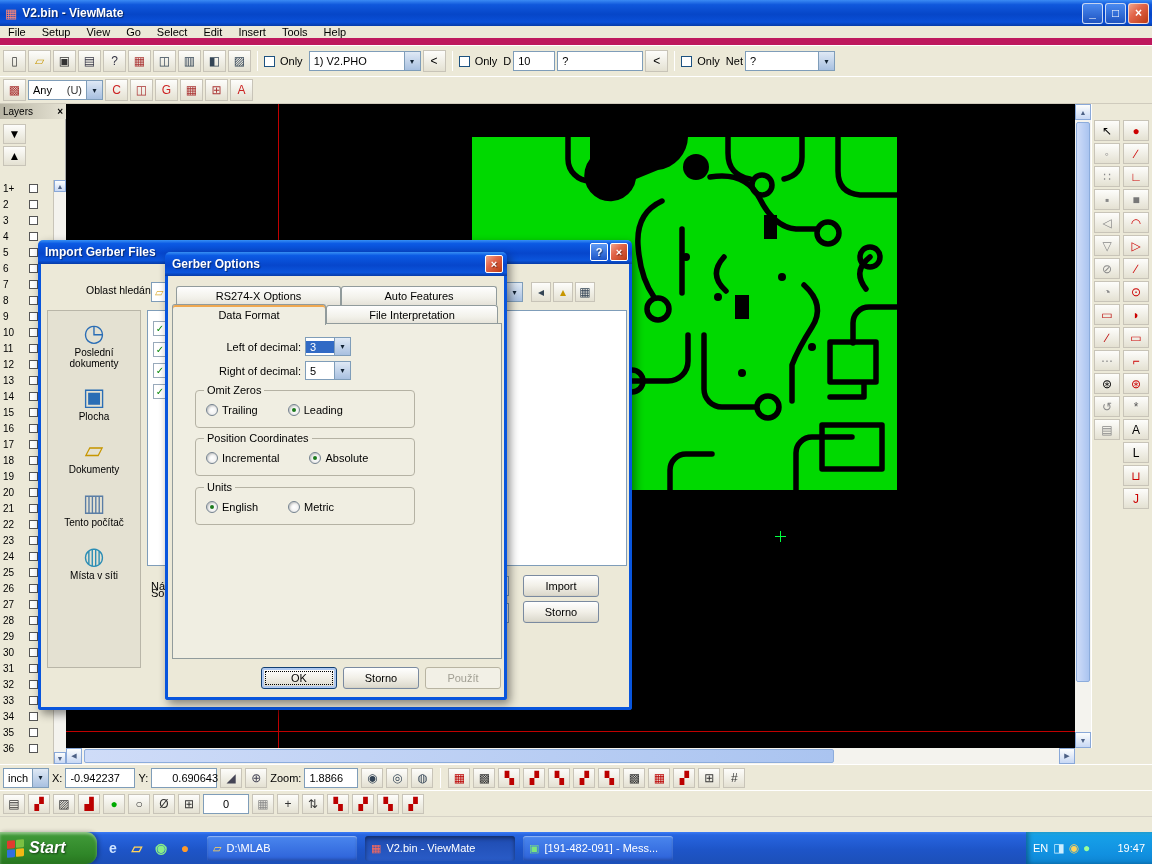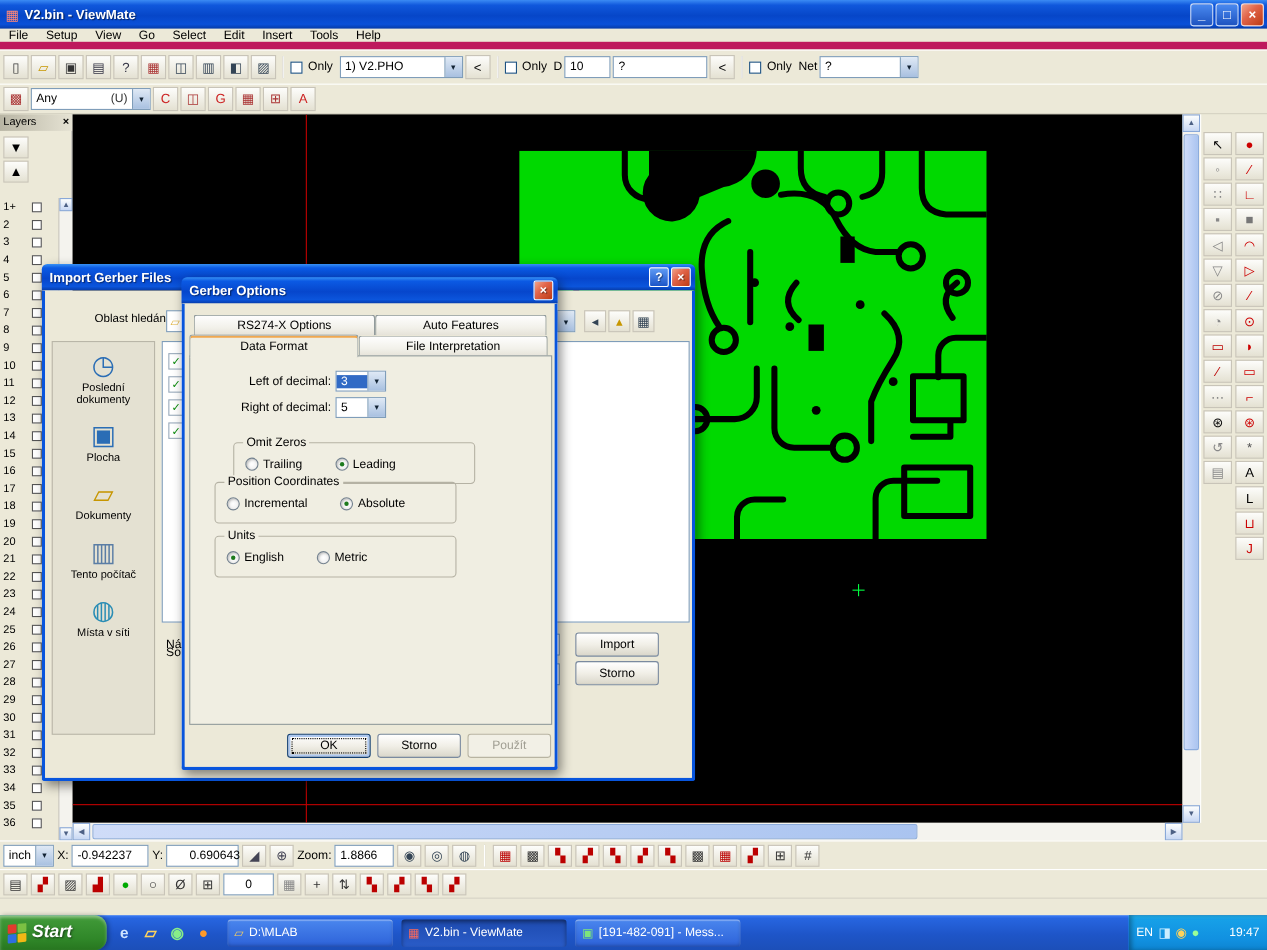--- a/index.html
+++ b/index.html
@@ -183,21 +183,21 @@
   <span class="cblabel">Only</span>
   <span>Net</span>
   <div class="combo" style="width:90px;">
     <span class="val">?</span>
     <span class="drop"></span>
   </div>
 </div>
 
 <div class="abs toolbar toolbar2">
   <span class="tbtn" style="color:#aa3333;">▩</span>
-  <div class="combo" style="width:109px;">
+  <div class="combo" style="width:75px;">
     <span class="val">Any</span>
     <span class="suffix">(U)</span>
     <span class="drop"></span>
   </div>
   <span style="display:flex;gap:2px;">
 
   <span class="tbtn" style="color: rgb(204, 34, 34);">C</span>
       <span class="tbtn" style="color: rgb(170, 51, 51);">◫</span>
       <span class="tbtn" style="color: rgb(204, 34, 34);">G</span>
       <span class="tbtn" style="color: rgb(170, 51, 51);">▦</span>
@@ -655,21 +655,21 @@
       <span class="dec-label" style="top:17px;">Left of decimal:</span>
       <div class="combo dec-combo" style="top:13px;">
         <span class="val sel">3</span>
         <span class="drop"></span>
       </div>
       <span class="dec-label" style="top:41px;">Right of decimal:</span>
       <div class="combo dec-combo" style="top:37px;">
         <span class="val">5</span>
         <span class="drop"></span>
       </div>
-      <div class="group" style="top:78px;margin-left:17px;">
+      <div class="group" style="top:66px;">
         <span class="glegend">Omit Zeros</span>
         <div class="radio-row">
 
         <label class="radio">
               <span class="rb"></span>
               <span>Trailing</span>
             </label>
             <label class="radio selected">
               <span class="rb"></span>
               <span>Leading</span>

